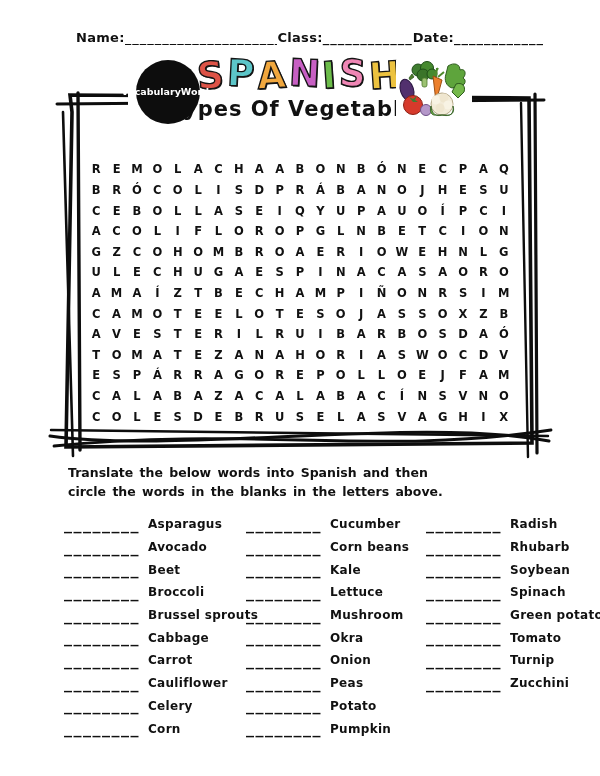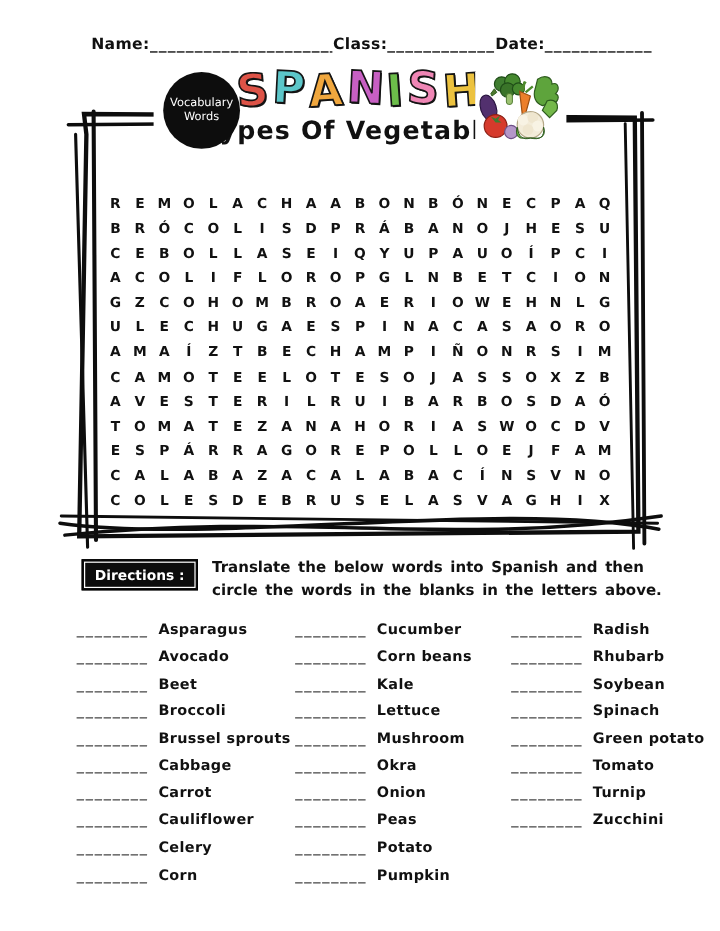--- a/index.html
+++ b/index.html
@@ -29,22 +29,22 @@
     text-shadow:1px 1px 0 #141414;
   }
   .spanish-word span:nth-child(odd)  { transform:rotate(-4deg) translateY(1px); }
   .spanish-word span:nth-child(even) { transform:rotate(3deg)  translateY(-1px); }
   .subtitle { font-size:21px; font-weight:bold; letter-spacing:1px; margin-top:2px; }
   .wordsearch-line { font-size:16px; font-weight:bold; letter-spacing:1px; margin-top:7px; }
   
   .vocab-badge {
     position:absolute; left:136px; top:60px; width:64px; height:64px; z-index:3;
     background:#0d0d0d; border-radius:50%; color:#fff;
-    display:flex; flex-direction:column; align-items:center; justify-content:center;
-    font-size:9.5px; font-weight:normal; line-height:1.25; text-align:right;
+    display:flex; flex-direction:row; align-items:center; justify-content:center;
+    font-size:9.5px; font-weight:bold; line-height:1.25; text-align:right;
   }
   
   .veggies { position:absolute; left:396px; top:60px; width:74px; height:60px; z-index:3; background:#fff; }
   
   .puzzle-grid {
     position:absolute; left:86px; top:159px; width:428px; height:268px; z-index:2;
     display:grid; grid-template-columns:repeat(21,1fr); grid-template-rows:repeat(13,1fr);
   }
   .puzzle-grid .cell {
     display:flex; align-items:center; justify-content:center;
@@ -58,21 +58,21 @@
     border:1px solid #000; white-space:nowrap; margin-top:2px;
   }
   .directions-text { width:386px; font-size:12.5px; font-weight:bold; line-height:1.5; word-spacing:2px; }
   
   .word-lists {
     position:absolute; top:513px; left:64px; right:4px;
     display:grid; grid-template-columns:182px 180px 1fr; column-gap:0;
   }
   .word-item { height:22.7px; display:flex; align-items:center; }
   .word-blank {
-    font-size:12px; font-weight:normal; letter-spacing:1.5px; margin-right:8px; white-space:nowrap;
+    font-size:16px; font-weight:bold; letter-spacing:1.5px; margin-right:8px; white-space:nowrap;
   }
   .word-label { font-size:12px; font-weight:bold; letter-spacing:.3px; white-space:nowrap; }
 </style>
 </head>
 <body>
 
 <div class="header-line">
   <span>Name:</span>
     <span class="hdr-blank grow">________________________________</span>
     <span>Class:</span>
@@ -412,21 +412,20 @@
     <div class="cell">S</div>
     <div class="cell">V</div>
     <div class="cell">A</div>
     <div class="cell">G</div>
     <div class="cell">H</div>
     <div class="cell">I</div>
     <div class="cell">X</div>
   </div>
 
 <div class="directions">
-  <div class="directions-label">Directions :</div>
   <div class="directions-text">Translate the below words into Spanish and then circle the words in the blanks in the letters above.</div>
 </div>
 
 <div class="word-lists">
   <div class="word-col">
       <div class="word-item">
         <span class="word-blank">________</span>
         <span class="word-label">Asparagus</span>
       </div>
       <div class="word-item">

